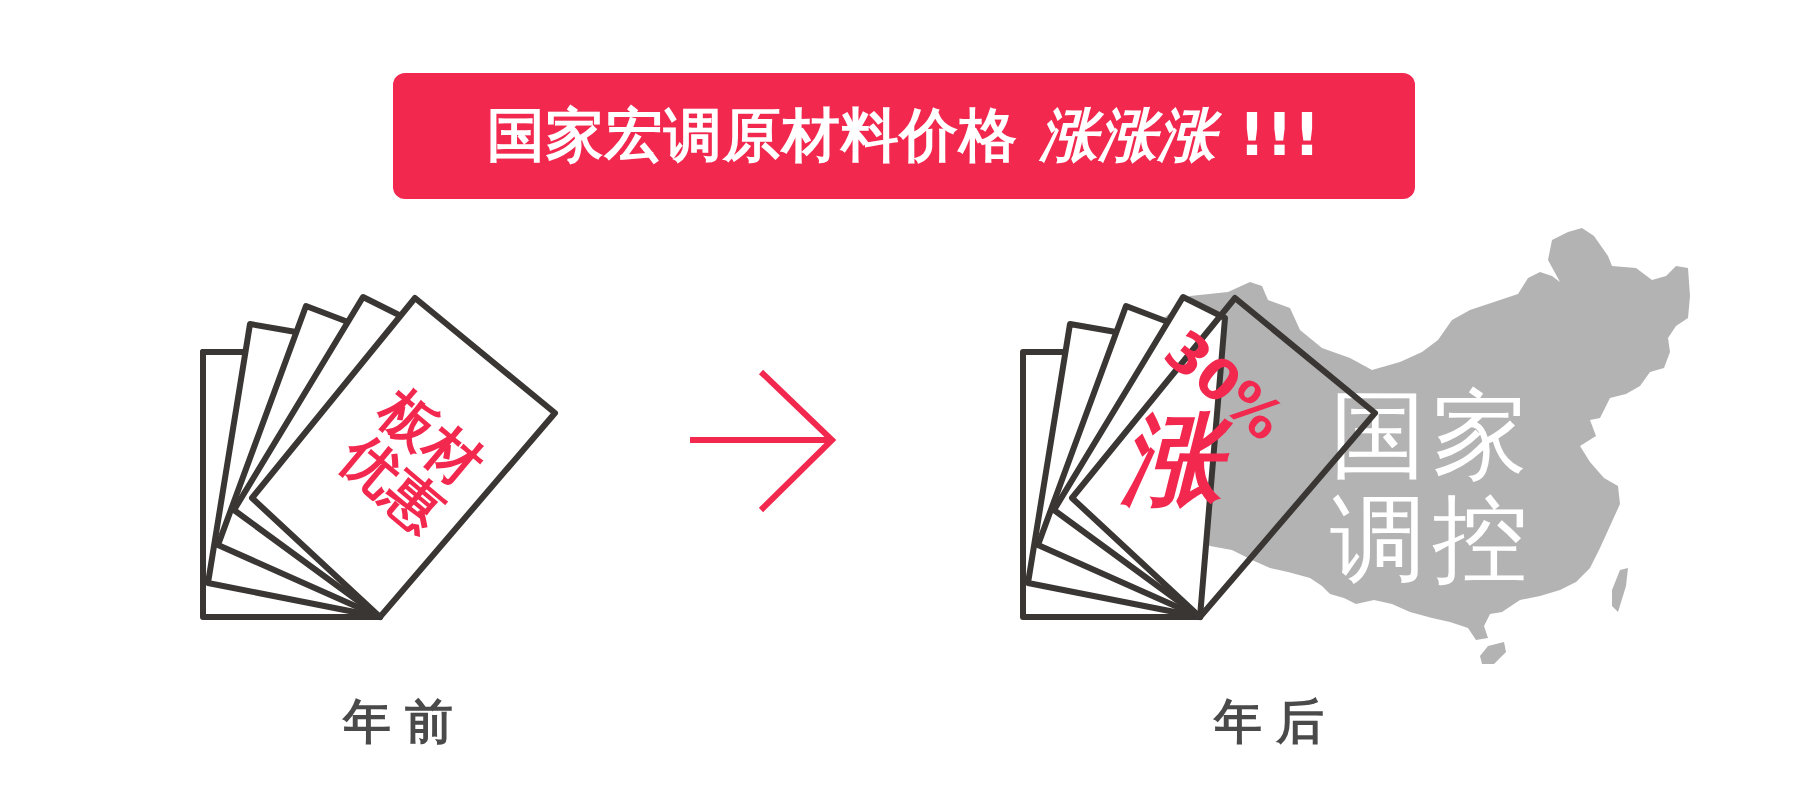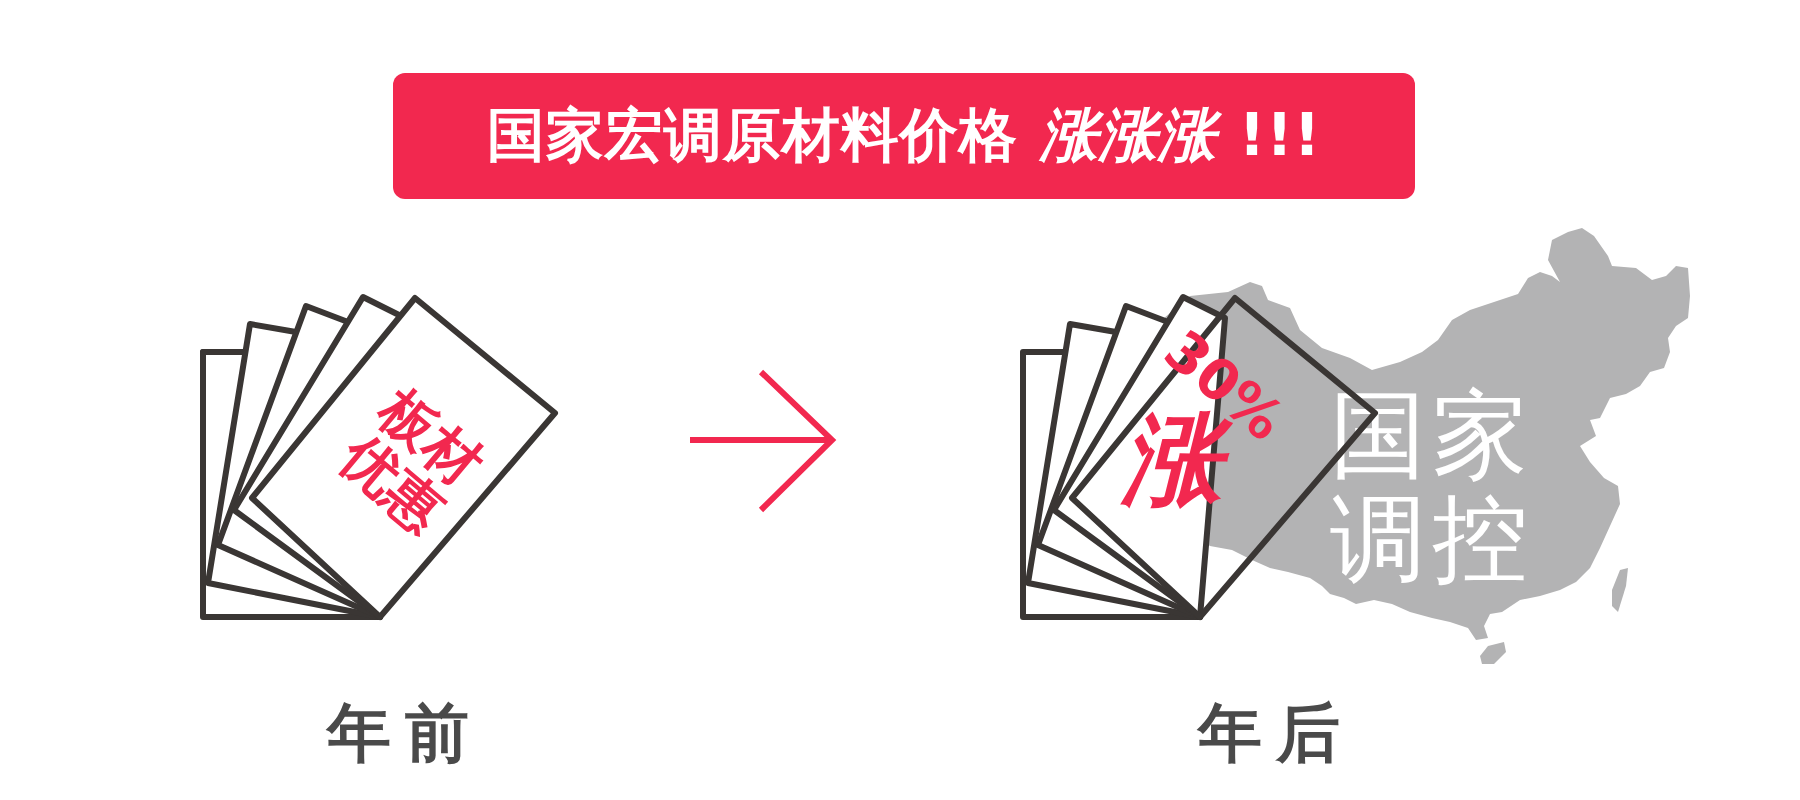--- a/index.html
+++ b/index.html
@@ -4,21 +4,21 @@
 <style>
   html, body { margin: 0; padding: 0; background: #ffffff; }
   body { width: 1800px; height: 800px; position: relative; overflow: hidden;
          font-family: "DejaVu Sans", "Liberation Sans", sans-serif; }
   .banner { position: absolute; left: 393px; top: 57px; width: 1022px; height: 126px;
             border-radius: 12px; display: flex; align-items: center; justify-content: center; margin-top: 16px; }
   .banner-text { color: #ffffff; font-size: 58px; font-weight: bold; letter-spacing: 1px; white-space: nowrap; }
   .banner-text .em { margin-left: 22px; font-style: italic; }
   .banner-text .bang { margin-left: 22px; }
   svg.scene { position: absolute; left: 0; top: 0; }
-  .label { position: absolute; top: 690px; font-size: 64px; font-weight: bold;
+  .label { position: absolute; top: 690px; font-size: 48px; font-weight: bold;
            color: #4a4a4a; letter-spacing: 14px; white-space: nowrap; transform: translateX(-50%); }
   .card-text { font-weight: bold; }
   .map-text { font-family: "DejaVu Sans", sans-serif; font-weight: normal; }
 </style>
 </head>
 <body>
 
 <div class="banner" style="background:#f2284f;">
   <div class="banner-text">
     <span>国家宏调原材料价格</span><span class="em">涨涨涨</span><span class="bang">!!!</span>

